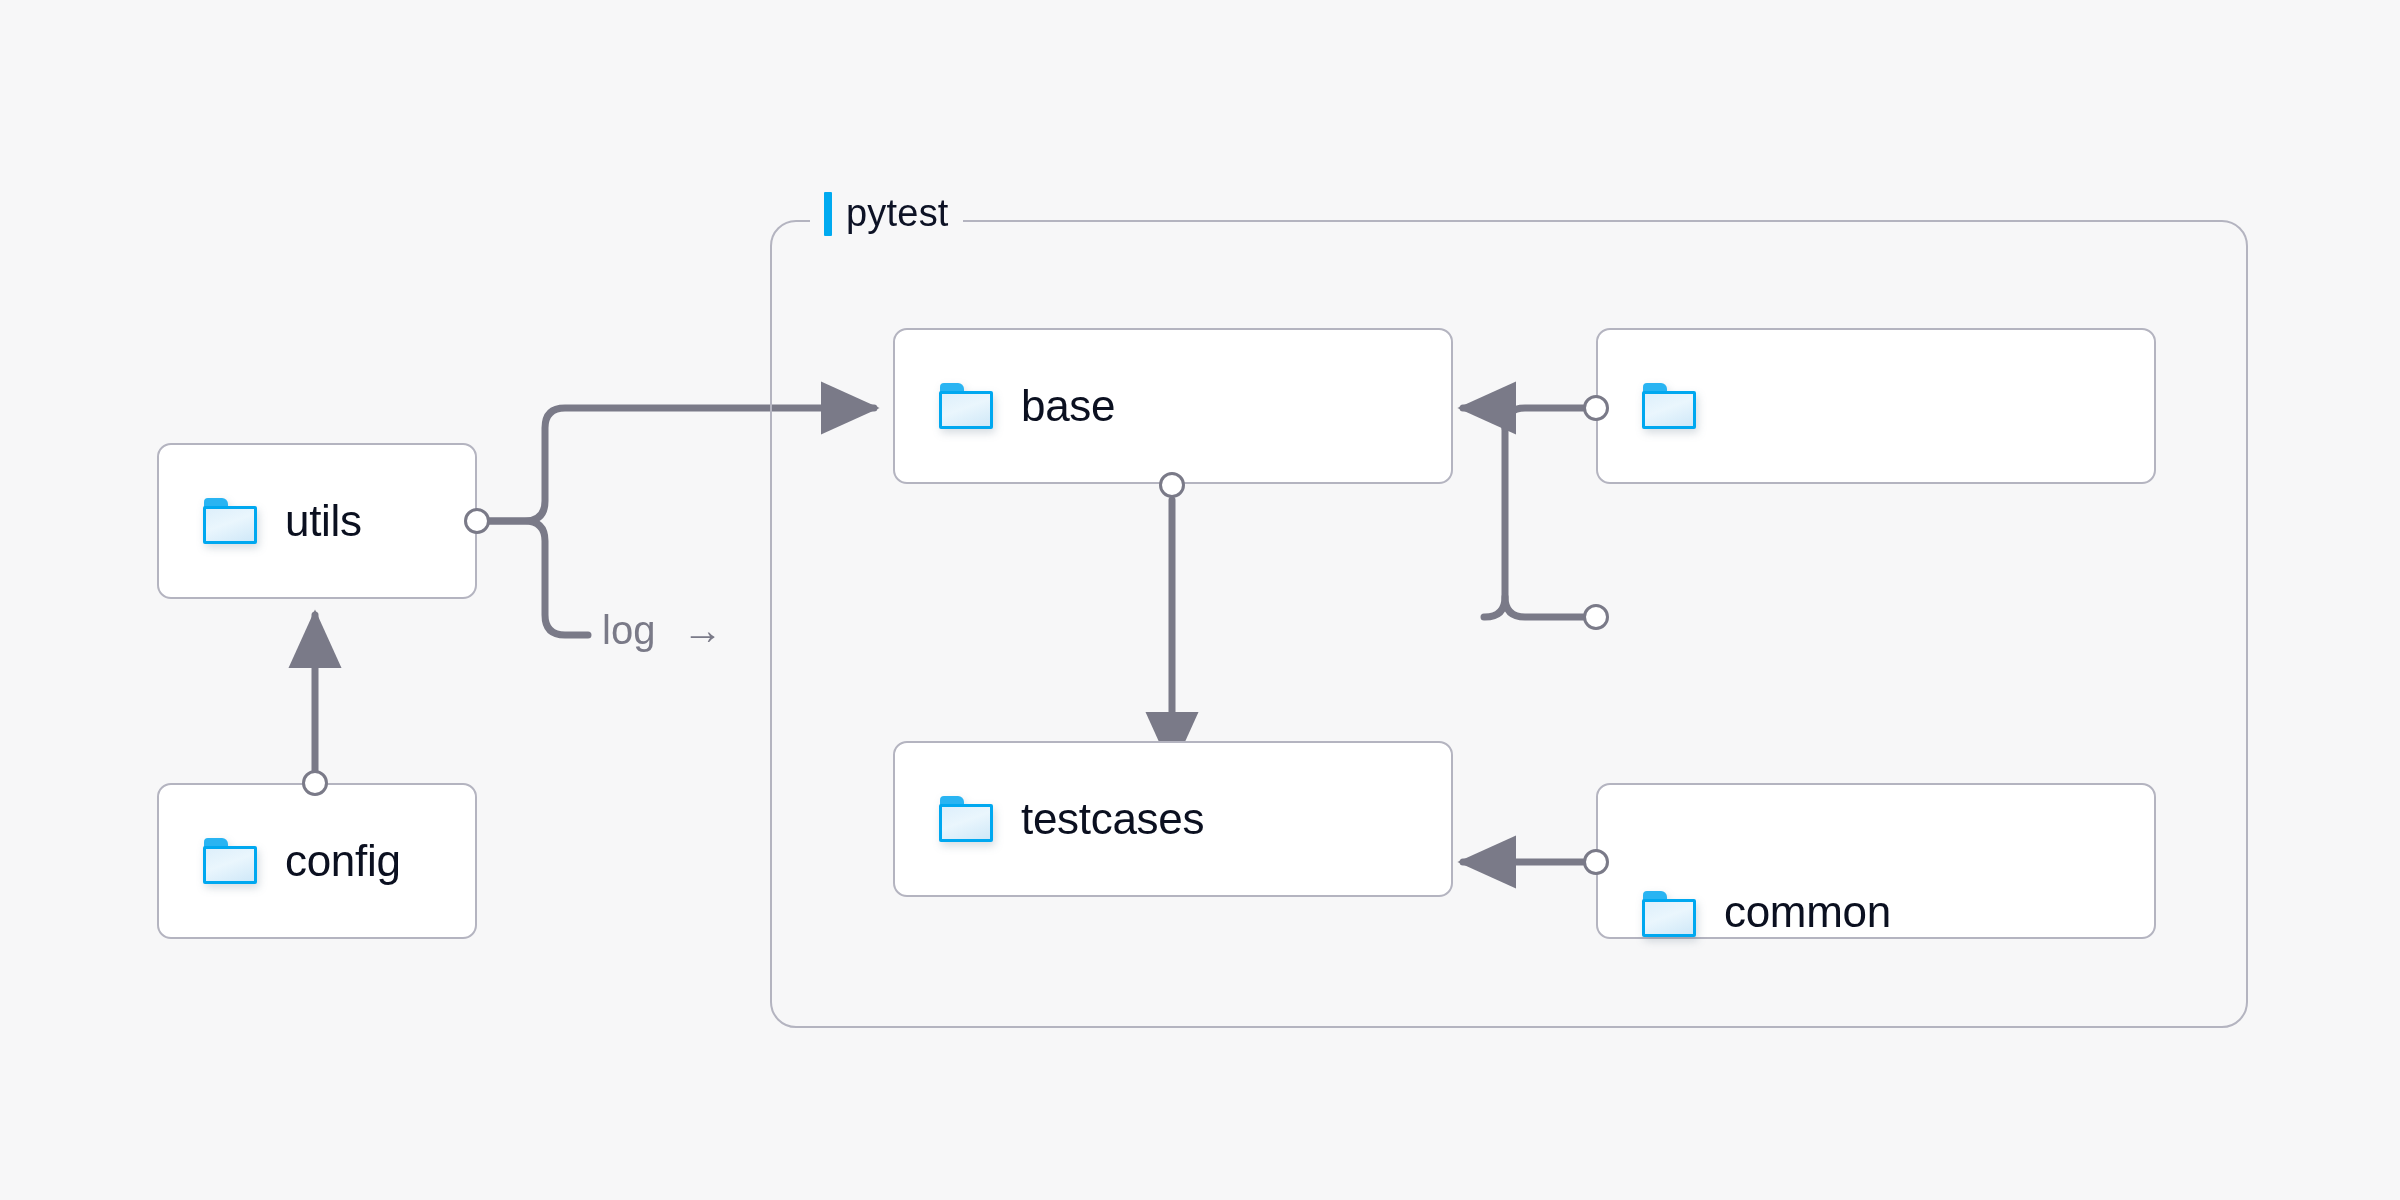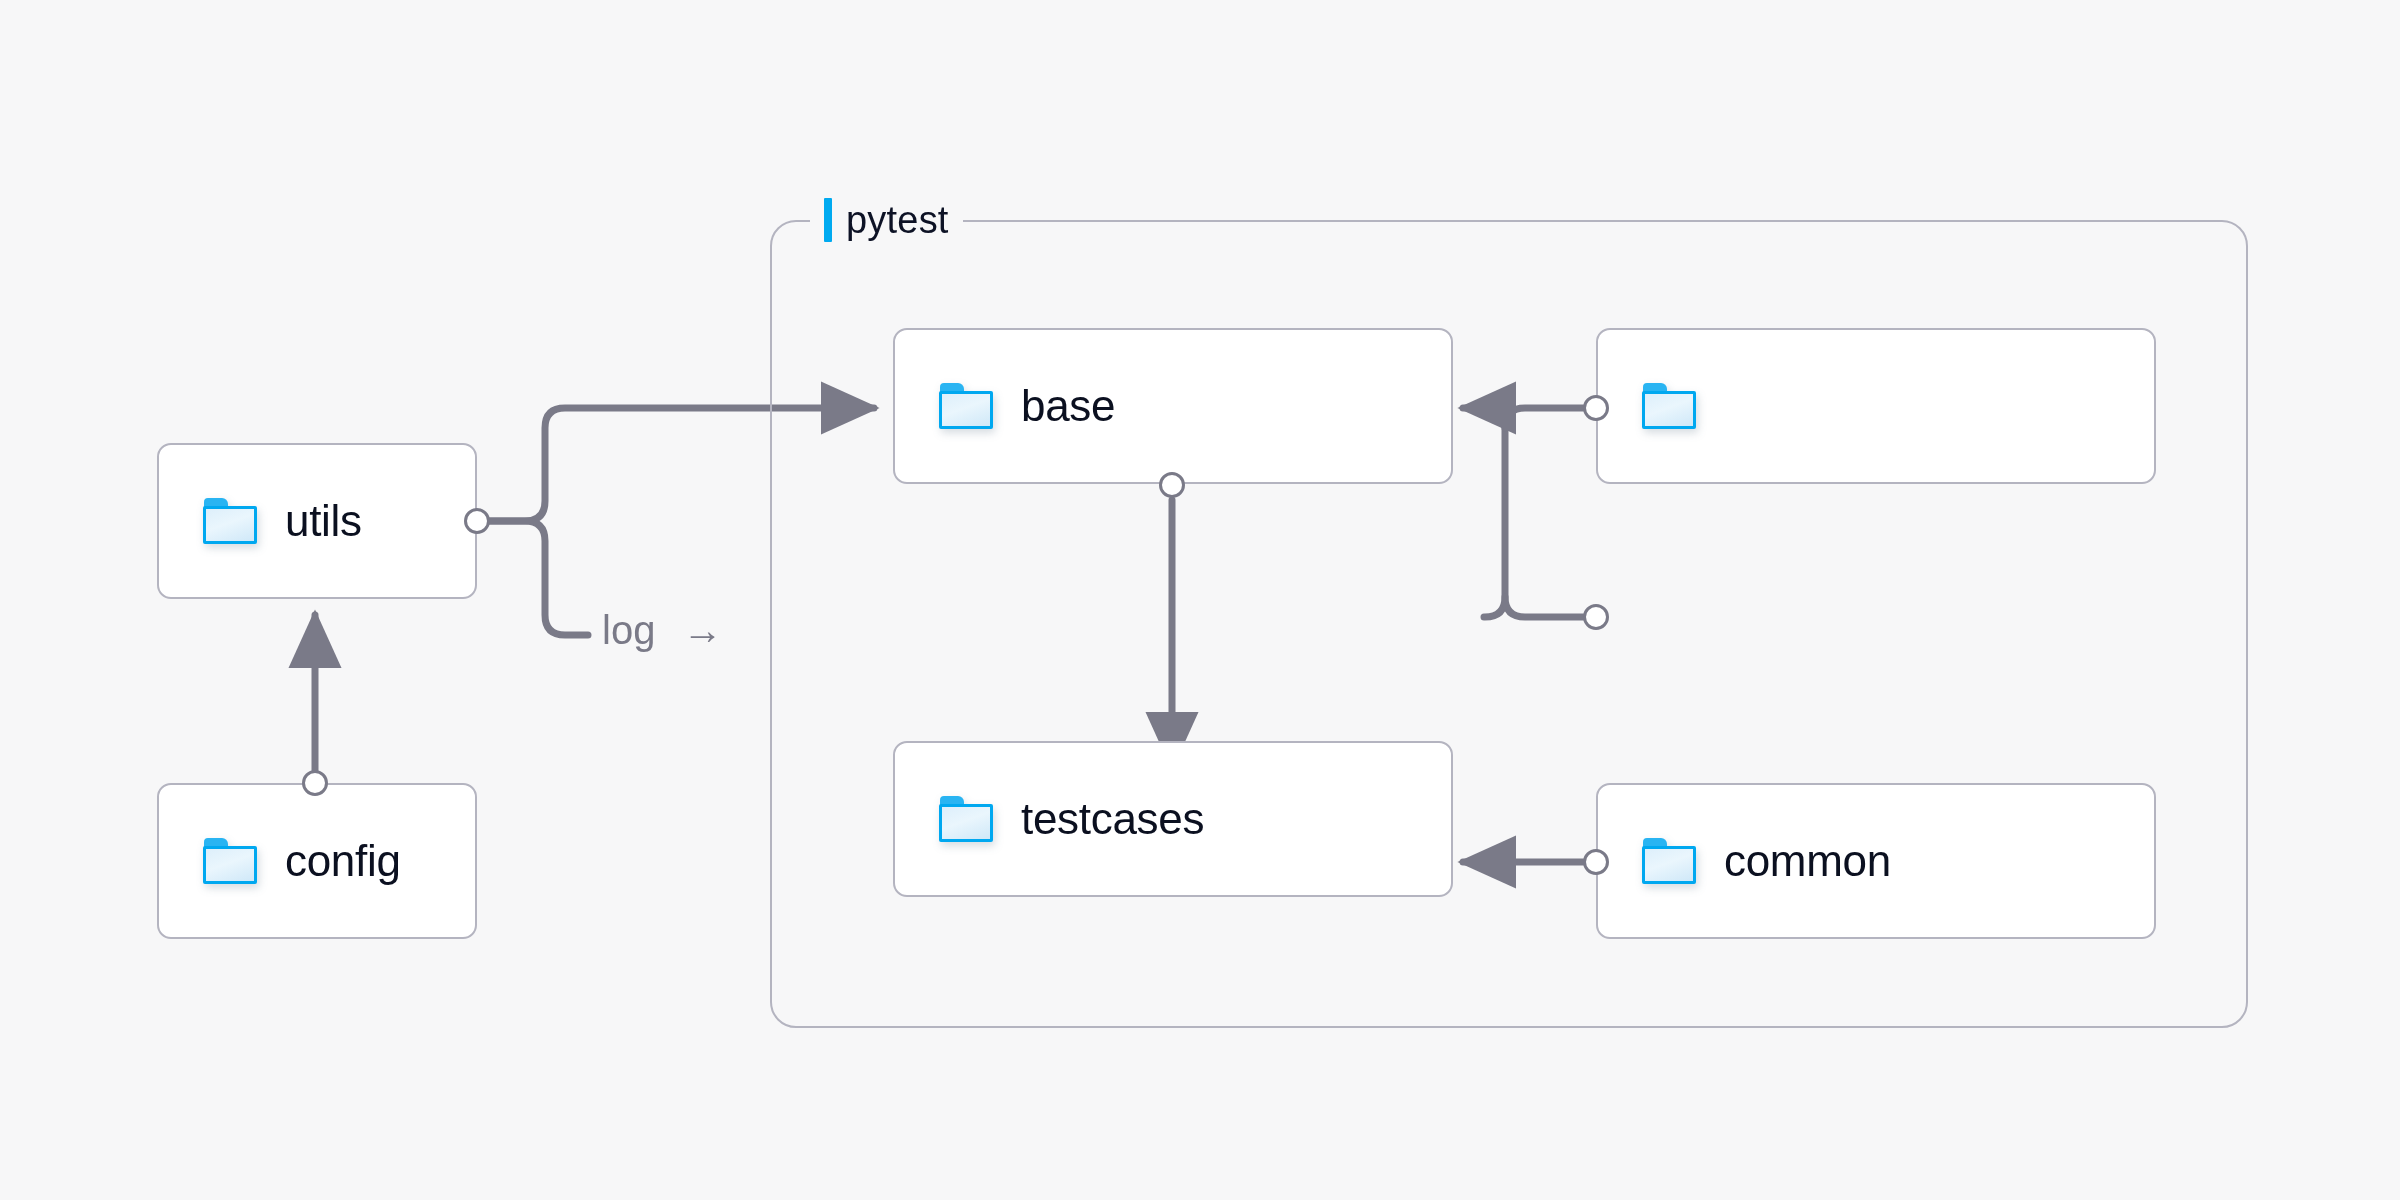--- a/index.html
+++ b/index.html
@@ -27,21 +27,20 @@
   .group-box {
     position: absolute;
     border: 2px solid #b4b4c0;
     border-radius: 26px;
     background: transparent;
     box-sizing: border-box;
   }
   .group-label {
     position: absolute;
     display: flex;
-    align-items: center;
     gap: 14px;
     background: #f7f7f8;
     padding: 0 14px;
     height: 56px;
   }
   .group-label .bar {
     width: 8px;
     height: 44px;
     background: #00aaf0;
     border-radius: 1px;
@@ -195,21 +194,21 @@
   <div class="node" style="left:1596px; top:328px; width:560px; height:156px;">
     <span class="folder-icon">
       <span class="tab"></span>
         <span class="body"></span>
     </span>
   </div>
   <div class="port" style="left:1583px; top:395px;"></div>
 
   <div class="port" style="left:1583px; top:604px;"></div>
 
-  <div class="node" style="left:1596px; top:783px; width:560px; height:156px;">
+  <div class="node" style="left:1596px; top:783px; width:560px; height:156px;align-items:flex-end;">
     <span class="folder-icon">
       <span class="tab"></span>
         <span class="body"></span>
     </span>
     <span class="label">common</span>
   </div>
   <div class="port" style="left:1583px; top:849px;"></div>
 
   <div class="edge-label" style="left:602px; top:608px;">
     <span>log</span>

